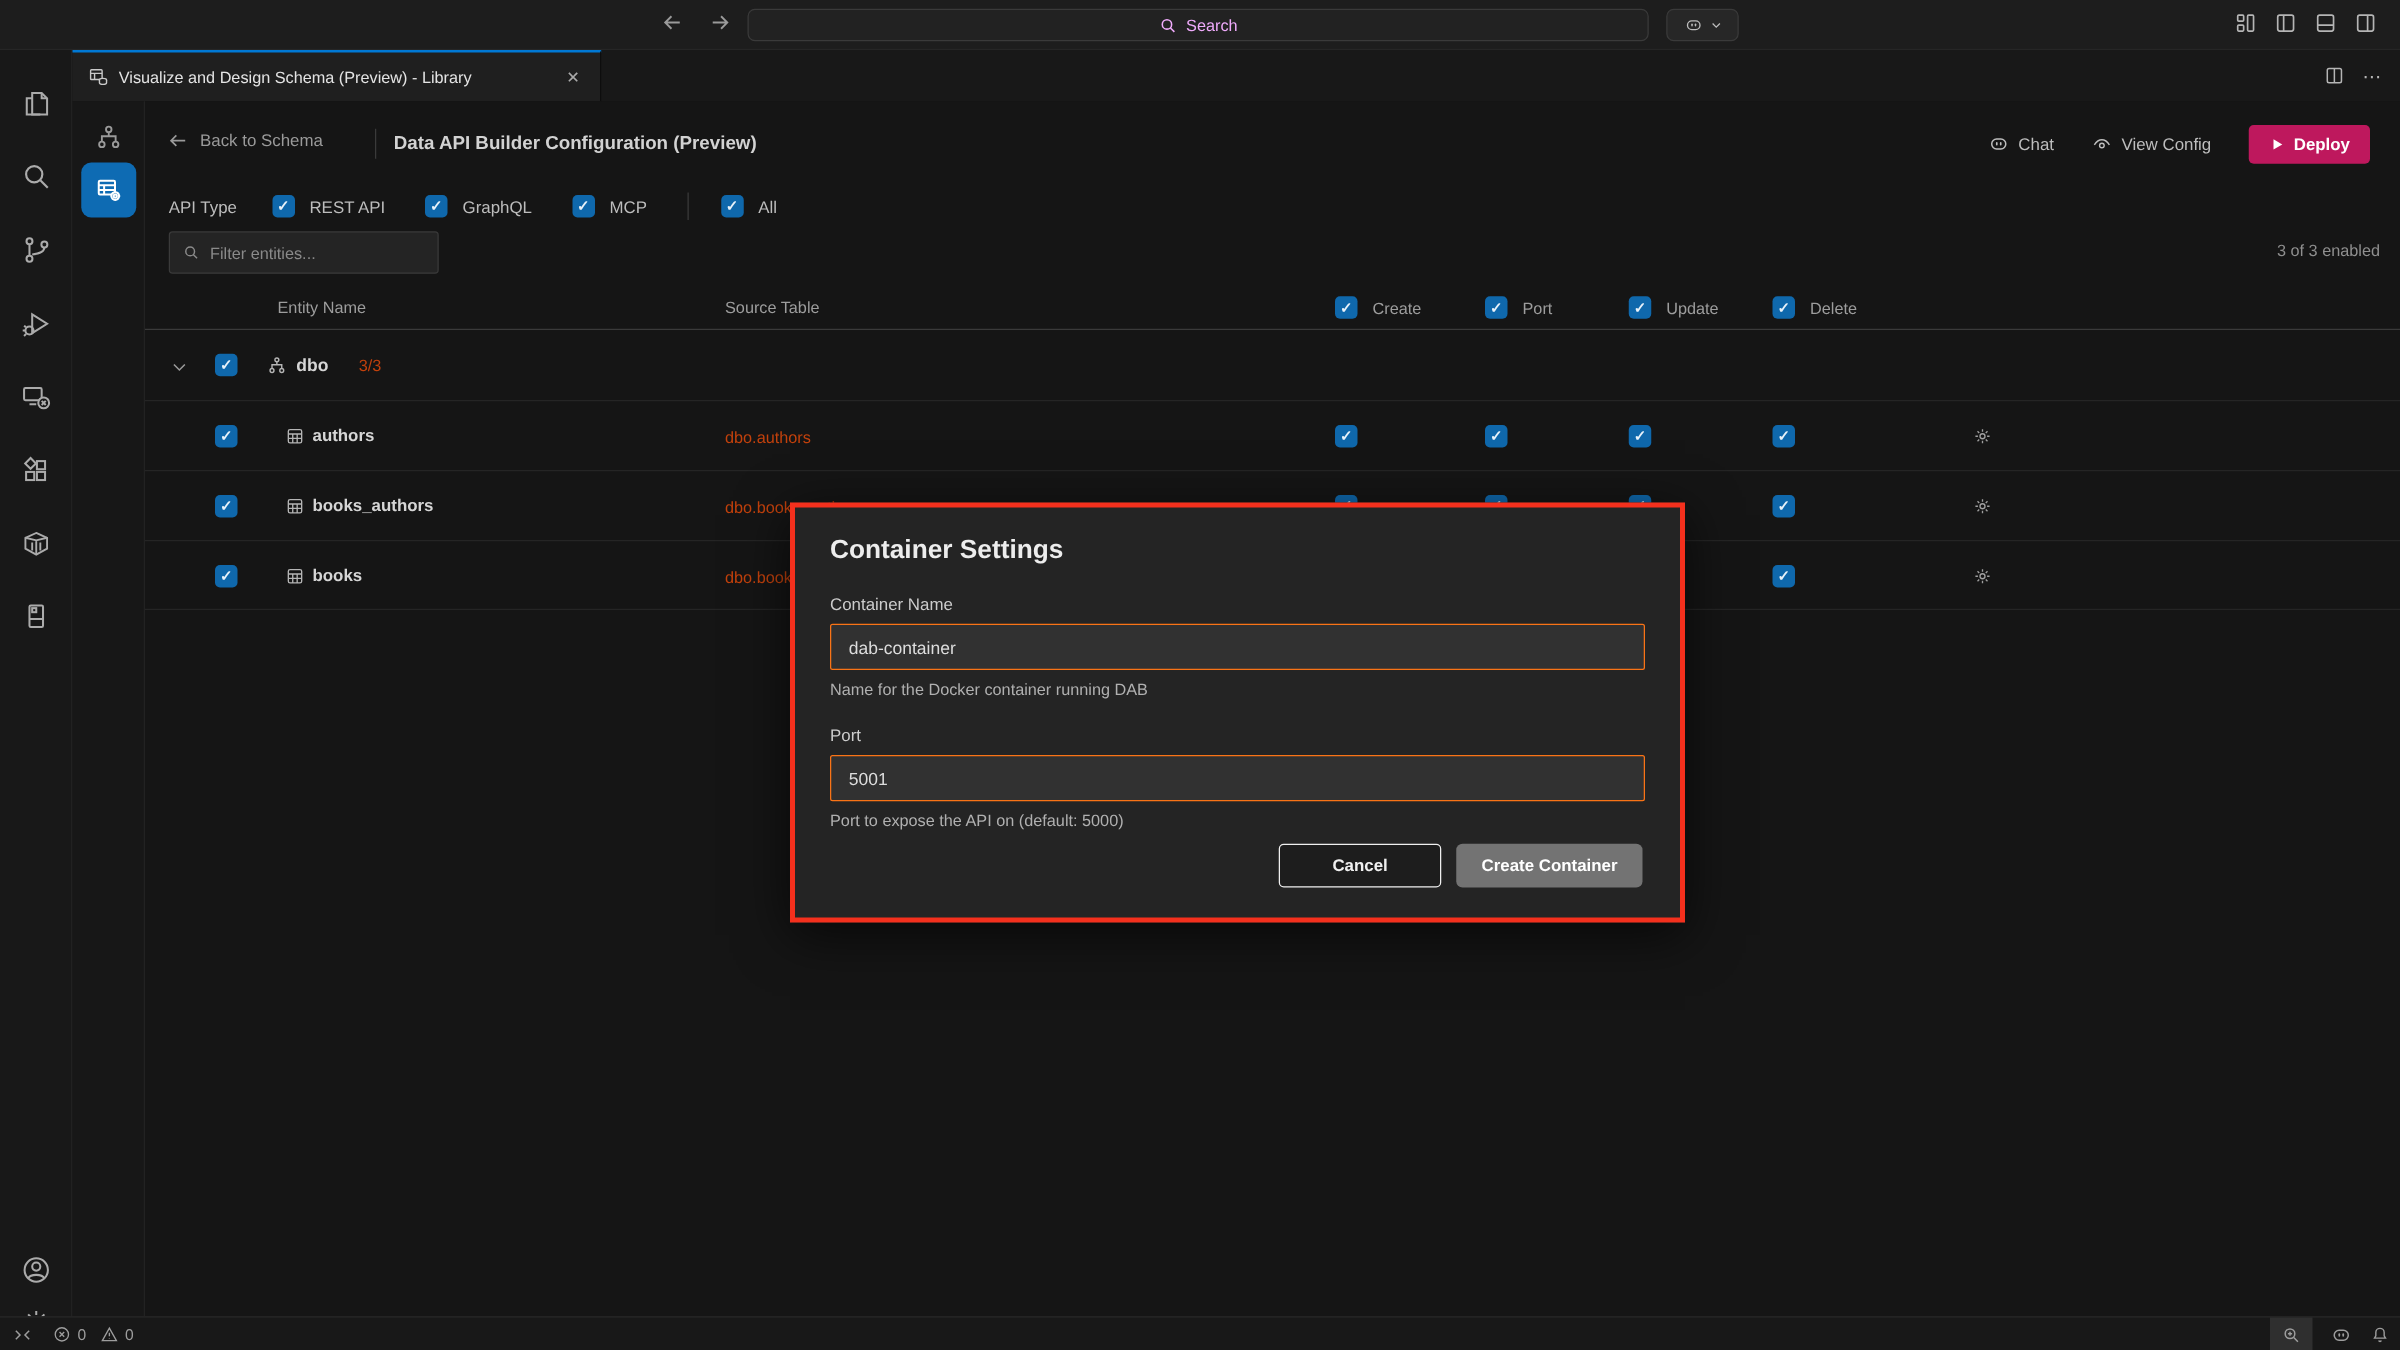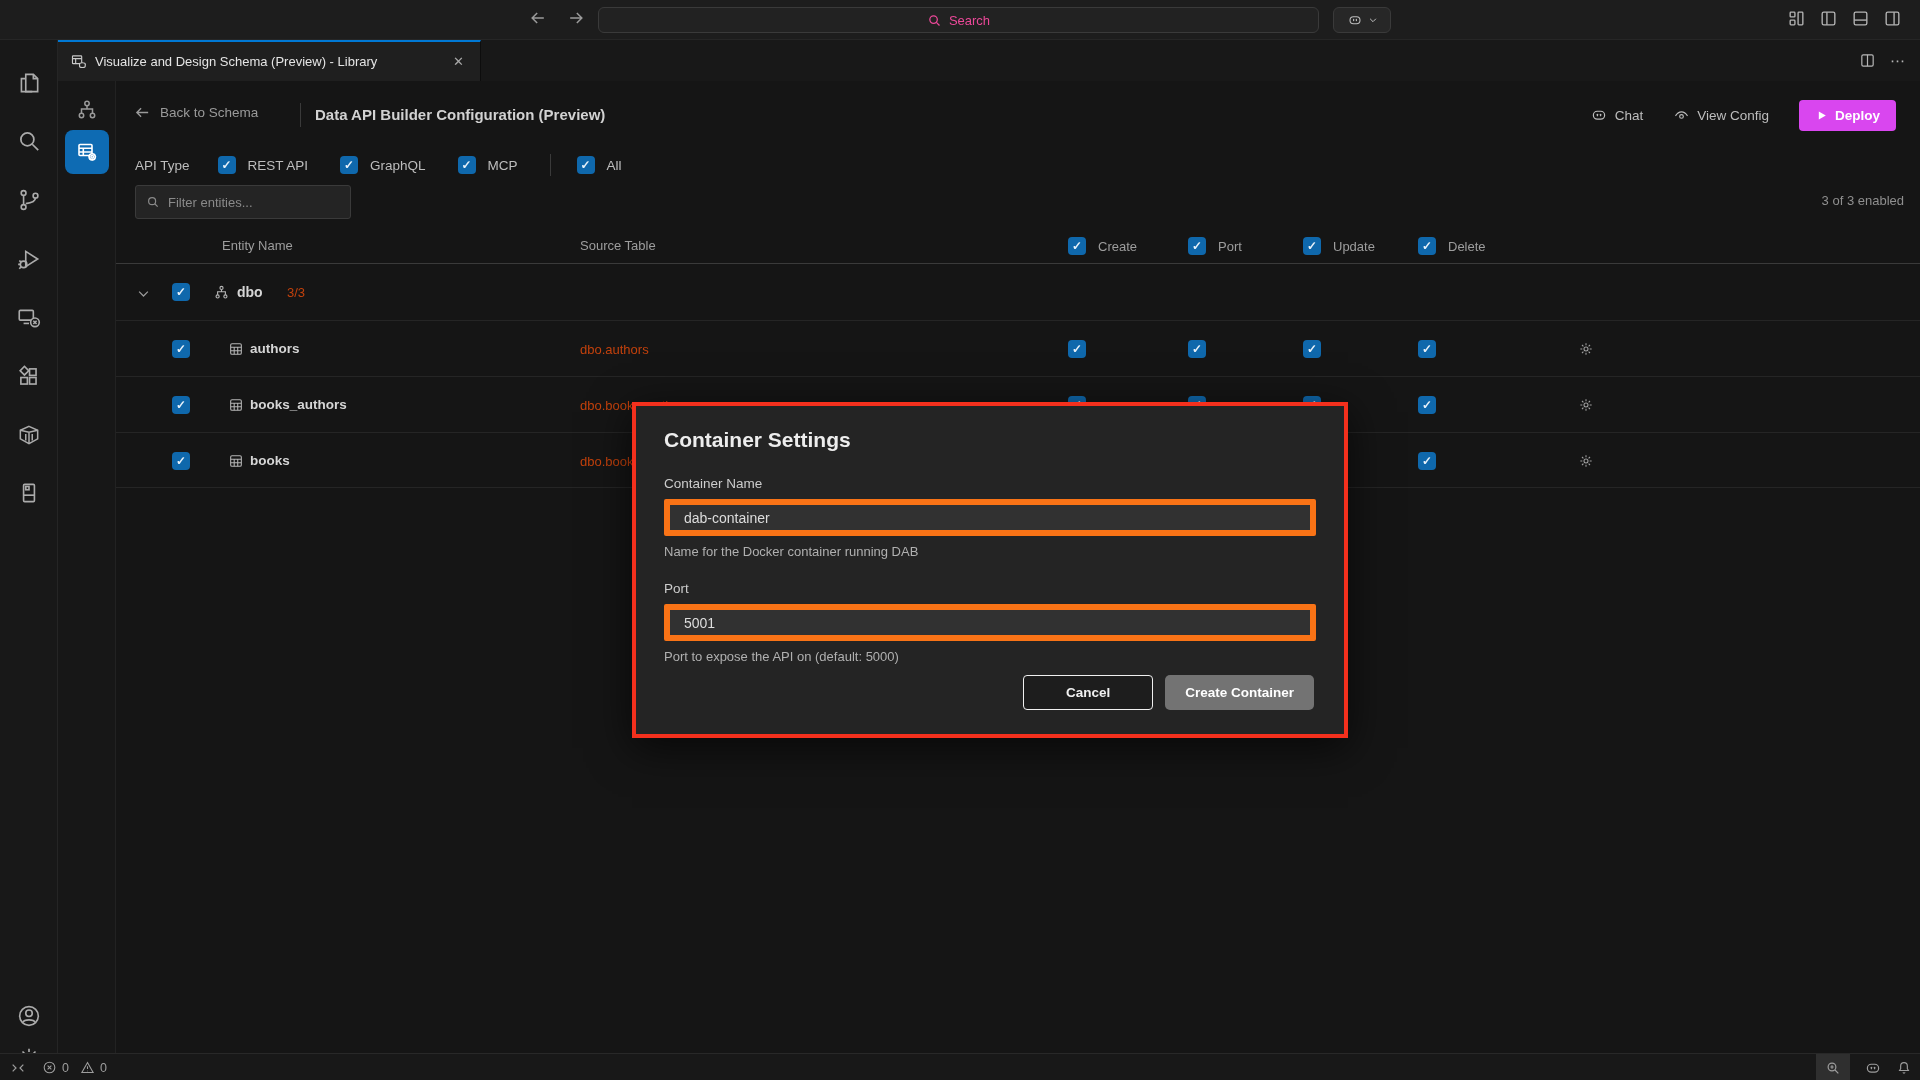--- a/index.html
+++ b/index.html
@@ -8,21 +8,21 @@
   .app { position:relative; width:1920px; height:1080px; }
 
   
   .titlebar { position:absolute; left:0; top:0; width:1920px; height:40px;
               background:#1d1d1d; border-bottom:1px solid #262626; }
   .nav-arrows { position:absolute; left:528px; top:8px; display:flex; gap:18px; color:#9a9a9a; }
   .nav-arrows svg { display:block; }
   .searchbox { position:absolute; left:598px; top:7px; width:721px; height:26px;
                background:#222222; border:1px solid #3a3a3a; border-radius:6px;
                display:flex; align-items:center; justify-content:center; gap:7px;
-               color:#ec4899; font-size:13px; }
+               color:#f0abfc; font-size:13px; }
   .copilot-btn { position:absolute; left:1333px; top:7px; width:58px; height:26px;
                  background:#272727; border:1px solid #3a3a3a; border-radius:6px;
                  display:flex; align-items:center; justify-content:center; gap:5px; color:#bdbdbd; }
   .tb-icons { position:absolute; right:18px; top:9px; display:flex; gap:13px; color:#b5b5b5; }
 
   
   .activitybar { position:absolute; left:0; top:40px; width:58px; height:1013px;
                  background:#181818; border-right:1px solid #252525; }
   .ab-icon { position:absolute; left:5px; width:48px; height:48px; display:flex;
              align-items:center; justify-content:center; color:#ababab; }
@@ -49,21 +49,21 @@
   
   .webview { position:absolute; left:116px; top:81px; width:1804px; height:972px; background:#151515; }
 
   .hdr-row { position:absolute; left:0; top:14px; width:1804px; height:40px; }
   .back-link { position:absolute; left:18px; top:9px; display:flex; align-items:center; gap:9px;
                color:#9a9a9a; font-size:13.5px; }
   .hdr-divider { position:absolute; left:184px; top:8px; width:1px; height:24px; background:#3a3a3a; }
   .hdr-title { position:absolute; left:199px; top:11px; font-size:15px; font-weight:bold; color:#d2d2d2; }
   .hdr-actions { position:absolute; right:24px; top:4px; height:32px; display:flex; align-items:center; gap:30px; }
   .hdr-action { display:flex; align-items:center; gap:7px; color:#bdbdbd; font-size:13.5px; }
-  .deploy-btn { display:flex; align-items:center; gap:7px; background:#d946ef; color:#ffffff;
+  .deploy-btn { display:flex; align-items:center; gap:7px; background:#be185d; color:#ffffff;
                 font-size:13.5px; font-weight:bold; border:none; border-radius:4px;
                 height:31px; padding:0 16px; }
 
   .api-row { position:absolute; left:19px; top:66px; height:36px; display:flex; align-items:center; gap:0; }
   .api-label { color:#bdbdbd; font-size:13.5px; margin-right:28px; }
   .cb { width:18px; height:18px; border-radius:4px; background:#0f68ac; position:relative; flex:none; }
   .cb::after { content:"✓"; position:absolute; left:0; top:0; width:18px; height:18px;
                color:#e8f2fa; font-size:12px; font-weight:bold; line-height:18px; text-align:center; }
   .api-opt { display:flex; align-items:center; gap:12px; margin-right:32px; color:#bdbdbd; font-size:13.5px; }
   .api-sep { width:1px; height:22px; background:#3a3a3a; margin:0 26px 0 0; }
@@ -90,21 +90,21 @@
   .gear { position:absolute; left:1462px; top:20px; color:#a0a0a0; }
   .chev { position:absolute; left:20px; top:22px; color:#9a9a9a; }
 
   
   .modal { position:absolute; left:632px; top:402px; width:716px; height:336px;
            background:#242424; border:4px solid #f4301d;
            box-shadow:0 10px 40px rgba(0,0,0,.65); z-index:50; }
   .modal-inner { position:relative; width:100%; height:100%; padding:22px 28px; }
   .modal-title { font-size:21px; font-weight:bold; color:#ededed; margin-bottom:24px; }
   .fld-label { font-size:13.5px; color:#cccccc; margin-bottom:8px; }
-  .fld-input { width:652px; height:37px; background:#313131; border:6px solid #f97316;
+  .fld-input { width:652px; height:37px; background:#313131; border:1px solid #f97316;
                border-radius:2px; color:#dddddd; font-size:14px; padding:0 14px;
                font-family:"Liberation Sans", sans-serif; }
   .fld-help { font-size:13px; color:#b0b0b0; margin-top:8px; margin-bottom:22px; }
   .modal-btns { position:absolute; right:30px; bottom:24px; display:flex; gap:12px; }
   .btn-cancel { height:35px; padding:0 42px; background:#1d1d1d; border:1px solid #f0f0f0;
                 border-radius:4px; color:#f0f0f0; font-size:13.5px; font-weight:bold; }
   .btn-create { height:35px; padding:0 20px; background:#737373; border:none;
                 border-radius:5px; color:#ffffff; font-size:13.5px; font-weight:bold; }
 
   

